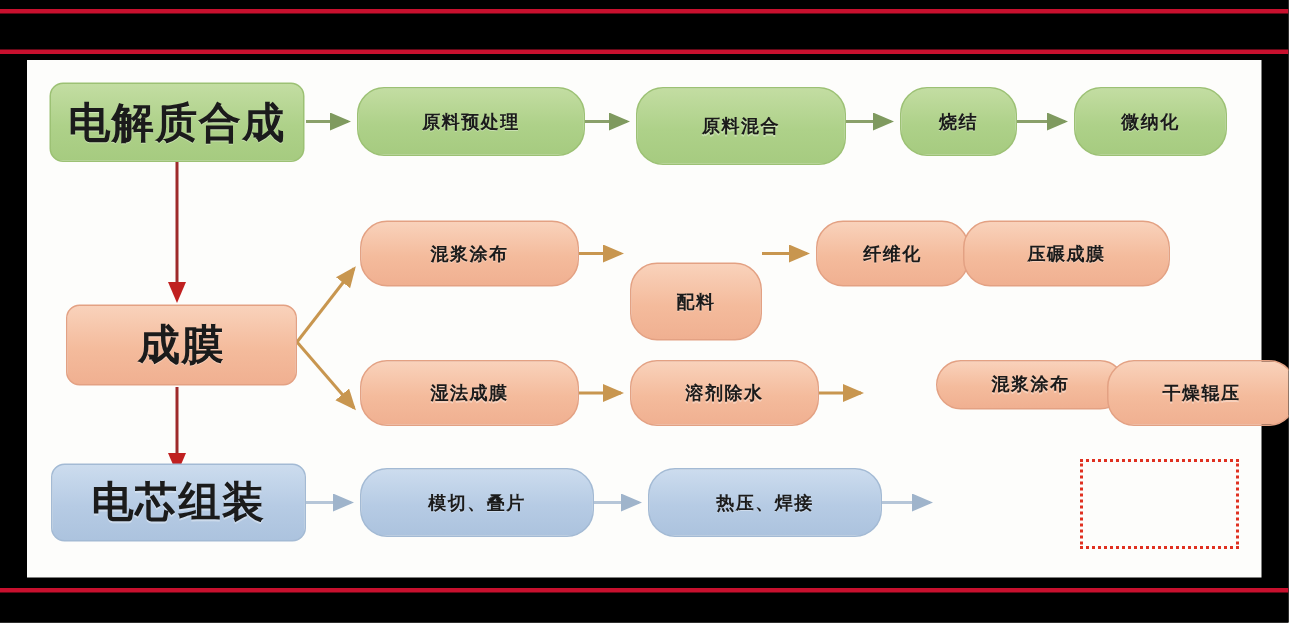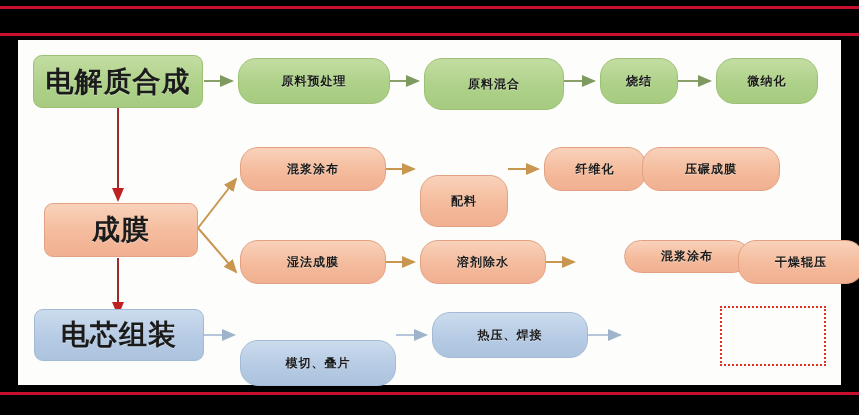--- a/index.html
+++ b/index.html
@@ -171,21 +171,21 @@
     <div class="node orange mid" style="left:222px; top:200px; width:146px; height:44px;">湿法成膜</div>
 
     <div class="node orange mid" style="left:402px; top:200px; width:126px; height:44px;">溶剂除水</div>
 
     <div class="node orange mid" style="left:590px; top:200px; width:126px; height:33px;margin-left:16px;">混浆涂布</div>
 
     <div class="node orange mid" style="left:720px; top:200px; width:126px; height:44px;">干燥辊压</div>
 
     <div class="node blue big" style="left:16px; top:269px; width:170px; height:52px;">电芯组装</div>
 
-    <div class="node blue mid" style="left:222px; top:272px; width:156px; height:46px;margin-top:28px;">模切、叠片</div>
+    <div class="node blue mid" style="left:222px; top:272px; width:156px; height:46px;">模切、叠片</div>
 
     <div class="node blue mid" style="left:414px; top:272px; width:156px; height:46px;">热压、焊接</div>
 
 
     <div class="highlight-box" style="left:702px; top:266px; width:106px; height:60px;"></div>
 
   </div>
 </div>
 
 </body></html>

